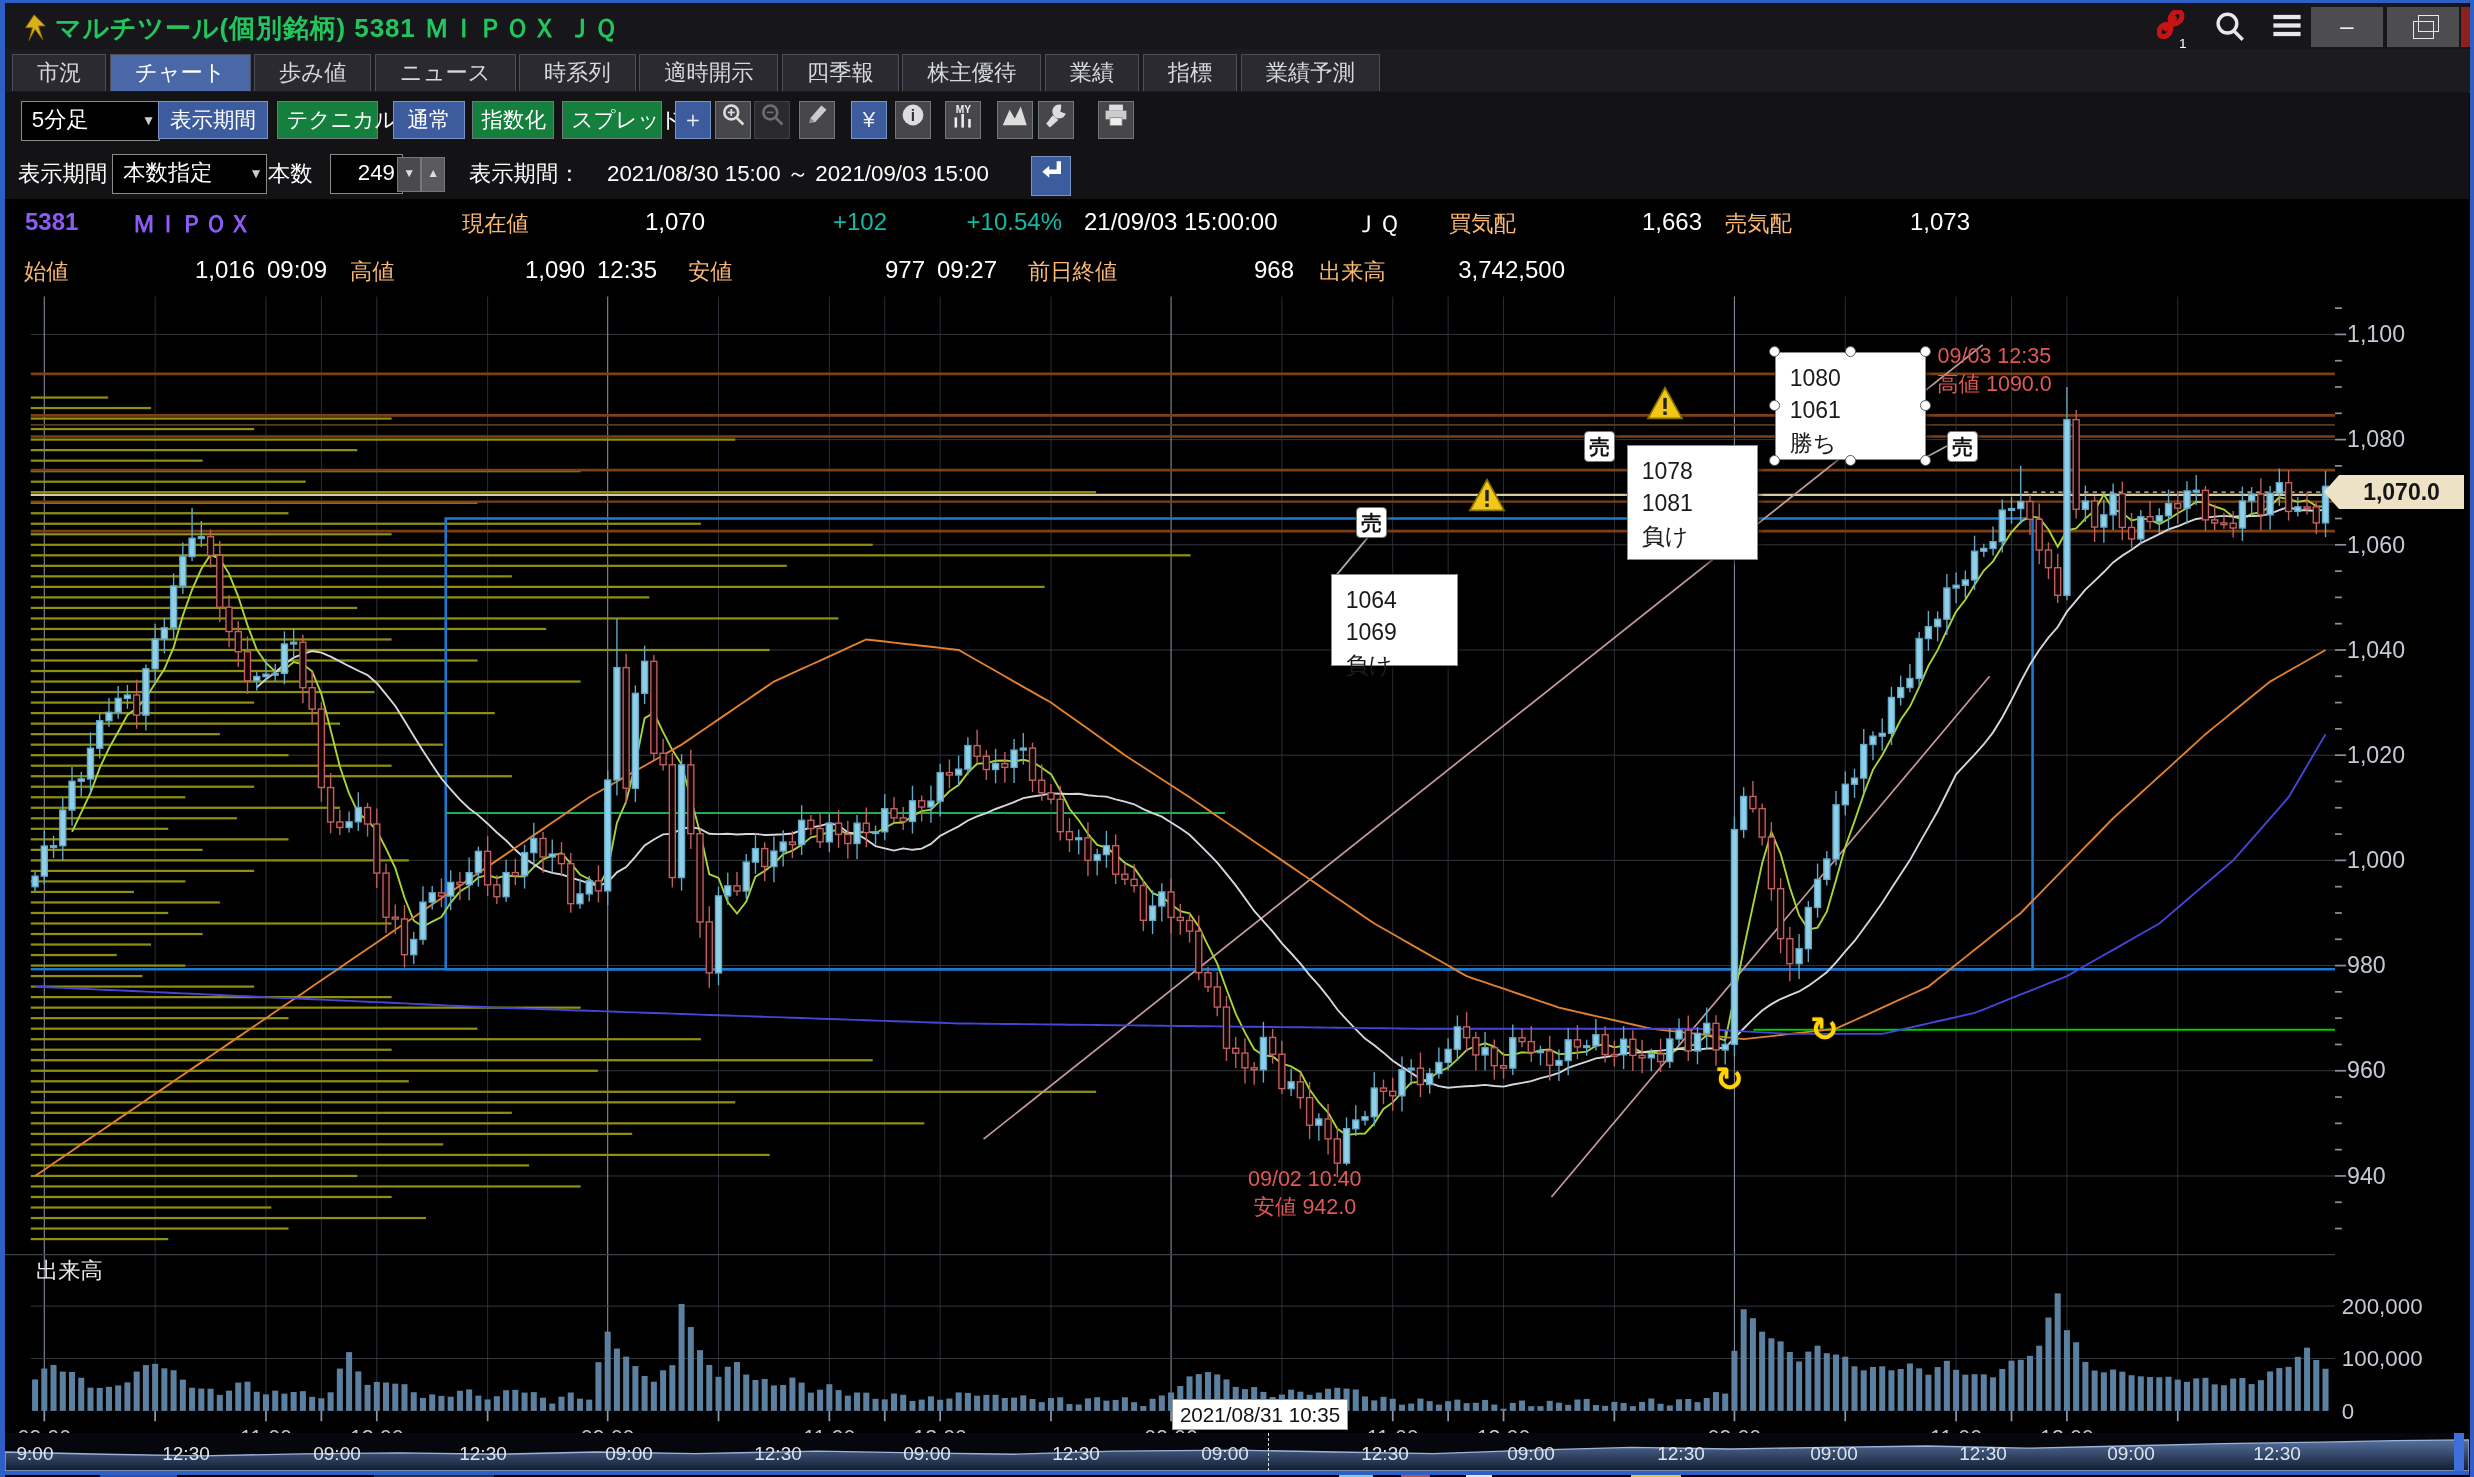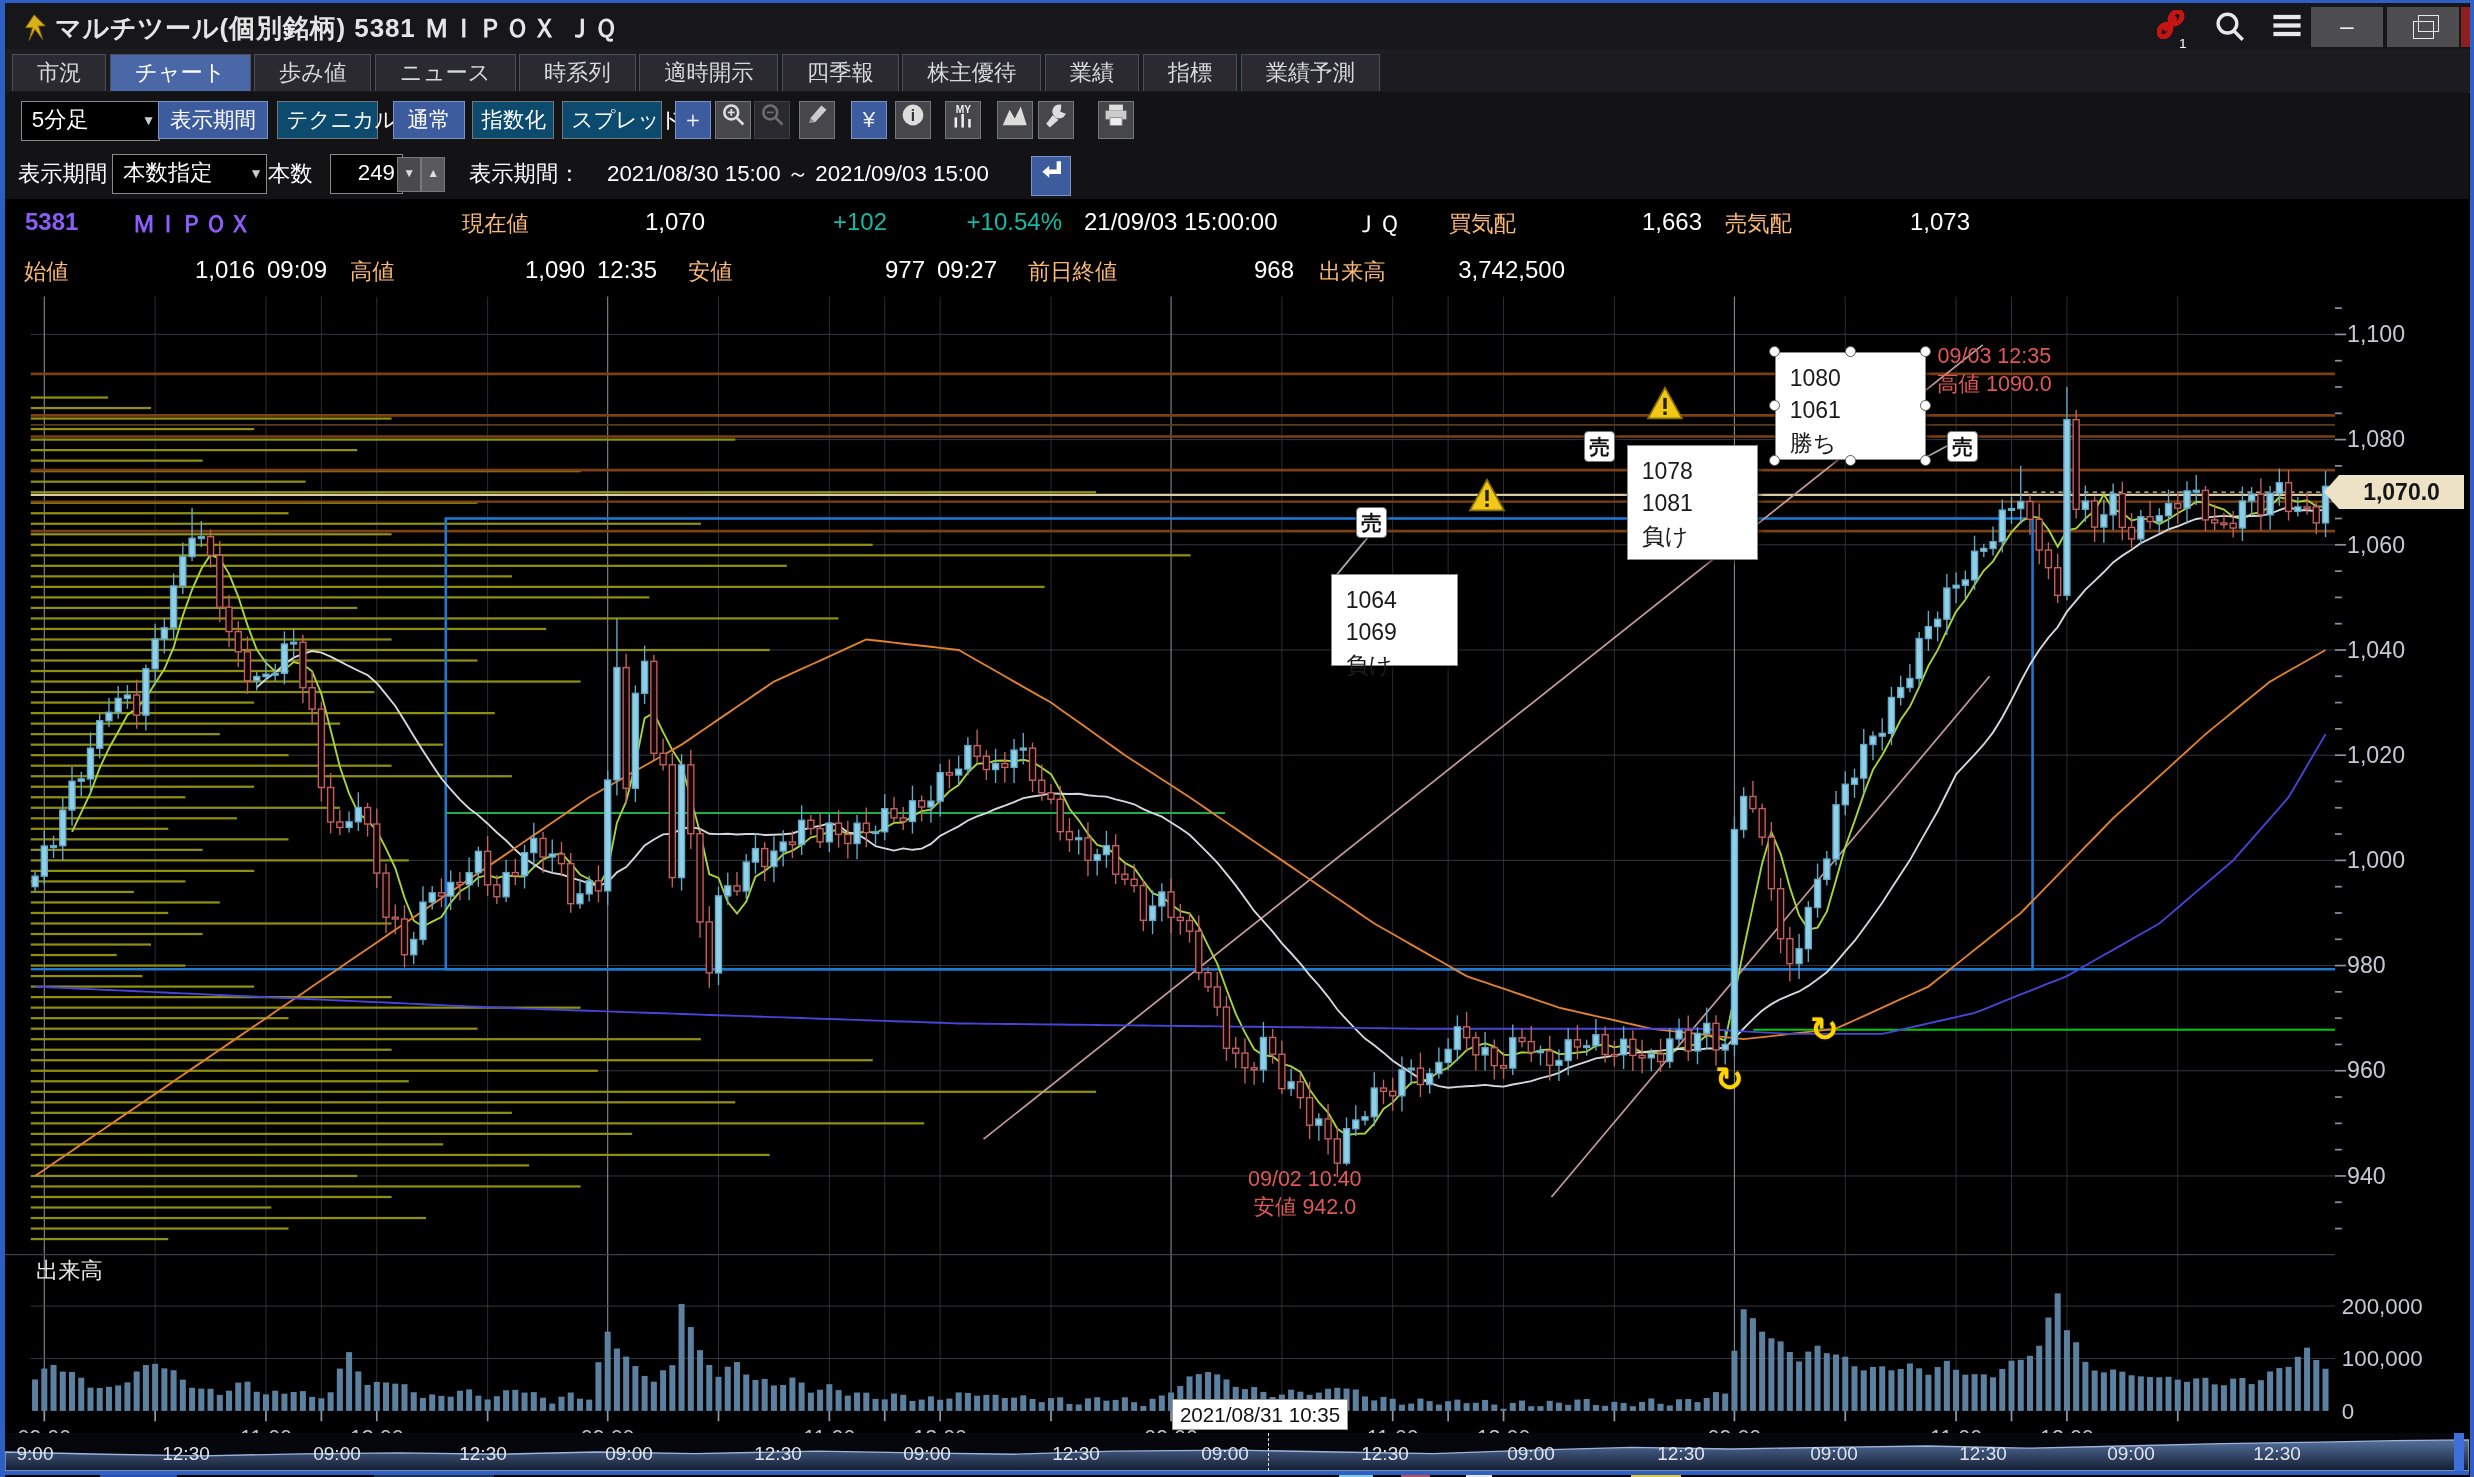--- a/index.html
+++ b/index.html
@@ -2,39 +2,39 @@
 <html style="font-size:13.7px"><head>
 <meta charset="utf-8">
 <style>
   html,body{margin:0;padding:0;background:#000;}
   #window{position:relative;width:2475px;height:1478px;background:#000;overflow:hidden;
     font-family:"Liberation Sans","DejaVu Sans",sans-serif;
     border-left:5.2px solid #2e5fc4;border-right:5.2px solid #2e5fc4;box-sizing:border-box;}
   #topborder{position:absolute;left:0;top:0;width:100%;height:3.4px;background:#2e5fc4;z-index:20;}
   
   #titlebar{position:absolute;left:0;top:3.4px;width:2464px;height:46px;background:#17171b;}
-  #title-text{position:absolute;left:50px;top:7.7px;color:#e5e5e5;font-size:26px;font-weight:bold;letter-spacing:0.9px;white-space:nowrap;}
+  #title-text{position:absolute;left:50px;top:7.7px;color:#22c55e;font-size:26px;font-weight:bold;letter-spacing:0.9px;white-space:nowrap;}
   #app-icon{position:absolute;left:17px;top:10.3px;}
   .tb-ico{position:absolute;top:6.9px;width:40px;height:34px;color:#e8e8e8;text-align:center;line-height:34px;font-size:22.3px;}
   #link-num{position:absolute;left:26px;top:17px;color:#fff;font-size:13.7px;}
   .winbtn{position:absolute;top:3.4px;width:72px;height:40px;color:#efefef;text-align:center;line-height:38px;font-size:24px;}
   #btn-min{left:2306px;background:#4d4d4f;}
   #btn-restore{left:2382px;background:#4d4d4f;}
   #btn-close{left:2458px;left:2456px;width:82px;background:#8e1f1f;}
   #restore-glyph{display:inline-block;width:19px;height:15.5px;border:1.7px solid #e8e8e8;position:relative;top:5.2px;background:#4d4d4f;}
   #restore-glyph:before{content:"";position:absolute;left:4.3px;top:-7.7px;width:19px;height:15.5px;border:1.7px solid #e8e8e8;}
   
   #tabbar{position:absolute;left:0;top:49px;width:2464px;height:43px;background:#1b1b20;border-bottom:0.9px solid #3c4250;display:flex;padding-left:6.9px;}
   .tab{height:36px;margin-top:5.2px;padding:0 24px;color:#d6d9df;font-size:22.3px;line-height:36px;background:#2a2a30;border:0.9px solid #4a4f5a;border-bottom:none;margin-right:3.4px;white-space:nowrap;}
   .tab.active{background:#4a68a8;color:#fff;}
   
   #toolbar{position:absolute;left:0;top:92px;width:2464px;height:55px;background:#131316;}
   .combo{position:absolute;background:#000;border:0.9px solid #8a8a8a;color:#fff;font-size:22.3px;}
   .combo .arr{position:absolute;right:3.4px;top:50%;transform:translateY(-50%);font-size:13.7px;color:#ccc;}
-  .tbtn{position:absolute;top:8.6px;height:38px;color:#fff;font-size:21.5px;text-align:center;box-sizing:border-box;border:0.9px solid #70777f;background:#0c4a6e;line-height:36px;padding:0 8.6px;white-space:nowrap;}
+  .tbtn{position:absolute;top:8.6px;height:38px;color:#fff;font-size:21.5px;text-align:center;box-sizing:border-box;border:0.9px solid #70777f;background:#15803d;line-height:36px;padding:0 8.6px;white-space:nowrap;}
   .tbtn.blue{background:#3d5c9e;border-color:#7a94c8;}
   .ibtn{position:absolute;top:8.6px;width:36px;height:38px;box-sizing:border-box;border:0.9px solid #70777f;background:#47474b;color:#eee;text-align:center;line-height:36px;font-size:22.3px;}
   .ibtn.blue{background:#3d5c9e;border-color:#7a94c8;}
   .ibtn.dim{opacity:.45;}
   
   #periodrow{position:absolute;left:0;top:147px;width:2464px;height:52px;background:#131316;color:#fff;}
   .plabel{position:absolute;top:12px;font-size:22.3px;color:#fff;white-space:nowrap;}
   .spinbtn{position:absolute;top:10.3px;width:22.3px;height:33px;background:#4a4a4e;border:0.9px solid #777;color:#ddd;font-size:12px;text-align:center;line-height:31px;}
   #return-btn{position:absolute;left:1026px;top:8.6px;width:38px;height:38px;background:#3d5c9e;border:0.9px solid #7a94c8;text-align:center;line-height:34px;}
   

